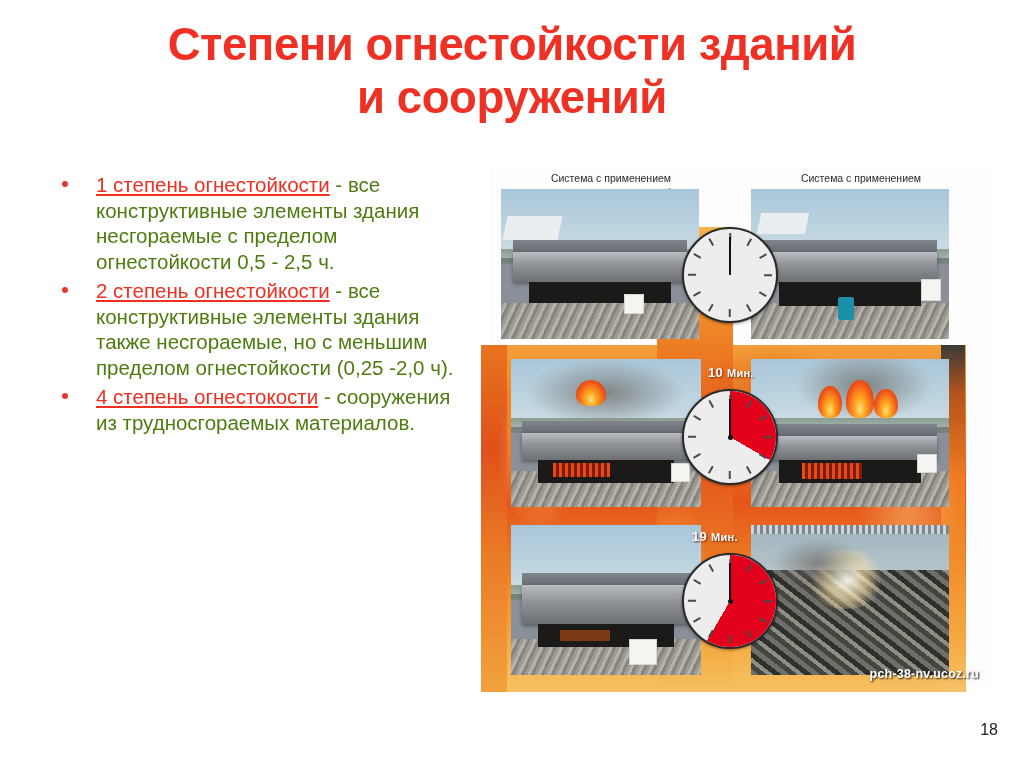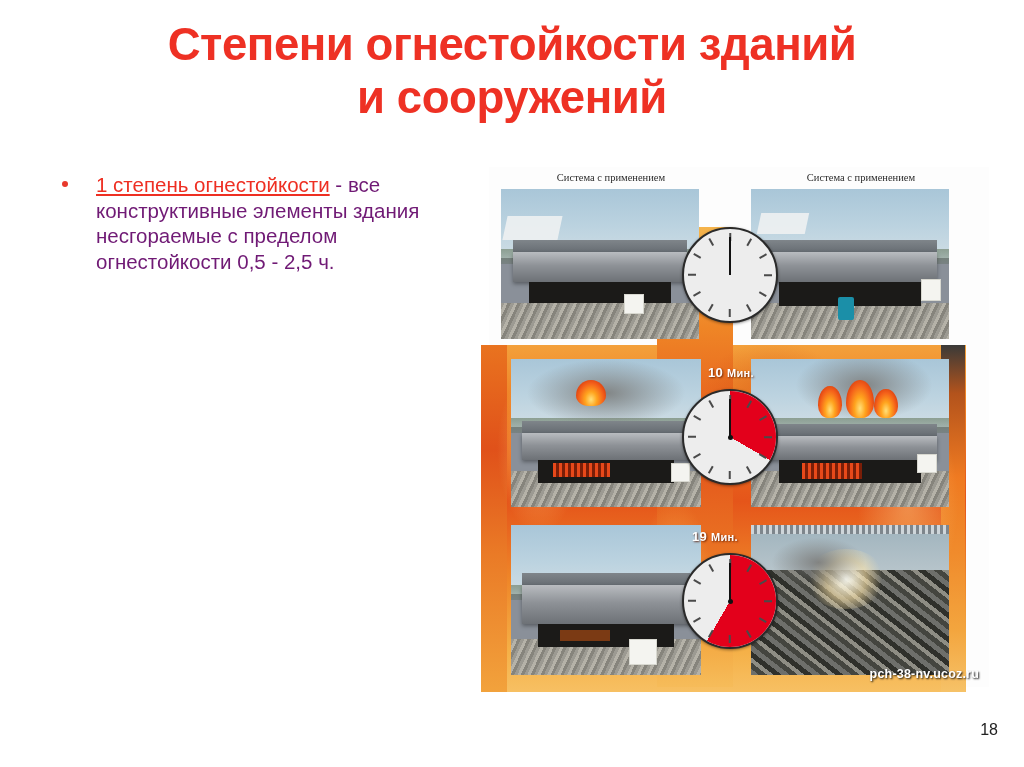--- a/index.html
+++ b/index.html
@@ -47,21 +47,21 @@
     background:#e8392c;
   }
   .bullet .hd{
     color:#ee2f22;
     font-weight:normal;
     text-decoration:underline;
     text-decoration-color:#ee2f22;
     text-underline-offset:2px;
     white-space:nowrap;
   }
-  .bullet .body{ color:#701a75; }
+  .bullet .body{ color:#4d7c0f; }
 
   
   .figure{
     position:absolute;left:489px;top:167px;width:500px;height:520px;
   }
   
   .fig-bg{position:absolute;inset:0;background:#fdfdfd;}
 
   
   .flame-h{
@@ -88,21 +88,21 @@
       radial-gradient(ellipse 60px 120px at 12% 30%, rgba(255,210,120,.55), rgba(255,210,120,0) 70%),
       radial-gradient(ellipse 50px 100px at 40% 65%, rgba(255,190,90,.45), rgba(255,190,90,0) 70%),
       radial-gradient(ellipse 70px 140px at 88% 45%, rgba(255,225,150,.40), rgba(255,225,150,0) 72%),
       radial-gradient(ellipse 90px 60px at 60% 12%, rgba(200,60,10,.35), rgba(200,60,10,0) 75%);
     pointer-events:none;
   }
 
   
   .cap{
     position:absolute;top:4px;
-    font-size:10.5px;line-height:14px;color:#2b2b2b;text-align:center;width:200px;font-family:Liberation Serif, serif;
+    font-size:10.5px;line-height:14px;color:#2b2b2b;text-align:center;width:200px;
   }
   .cap-l{left:22px;}
   .cap-r{left:272px;}
   .cap sup{font-size:7px;vertical-align:super;}
 
   
   .ph{position:absolute;overflow:hidden;background:#8a9099;}
   .ph .sky{position:absolute;left:0;top:0;width:100%;height:46%;
            background:linear-gradient(180deg,#a9c6d8 0%,#bcd3e0 55%,#cfdde4 100%);}
   .ph .horizon{position:absolute;left:0;top:40%;width:100%;height:10%;
@@ -170,22 +170,30 @@
     <span class="l2">и сооружений</span>
   </div>
 
   <div class="bullets">
 
     <div class="bullet">
       <span class="dot"></span>
       <span class="hd"> 1 степень огнестойкости</span><span class="body"> - все конструктивные элементы здания несгораемые с пределом огнестойкости 0,5 - 2,5 ч.</span>
     </div>
 
-
-
+    <div class="bullet">
+      <span class="dot"></span>
+      <span class="hd"> 2 степень огнестойкости</span><span class="body"> - все конструктивные элементы здания также несгораемые, но с меньшим пределом огнестойкости (0,25 -2,0 ч).</span>
+    </div>
+
+
+    <div class="bullet">
+      <span class="dot"></span>
+      <span class="hd">4 степень огнестокости</span><span class="body"> - сооружения из трудносгораемых материалов.</span>
+    </div>
 
 
   </div>
 
   <div class="figure">
     <div class="fig-bg"></div>
 
     <div class="flame-h"></div>
     <div class="flame-left"></div>
     <div class="flame-right"></div>

